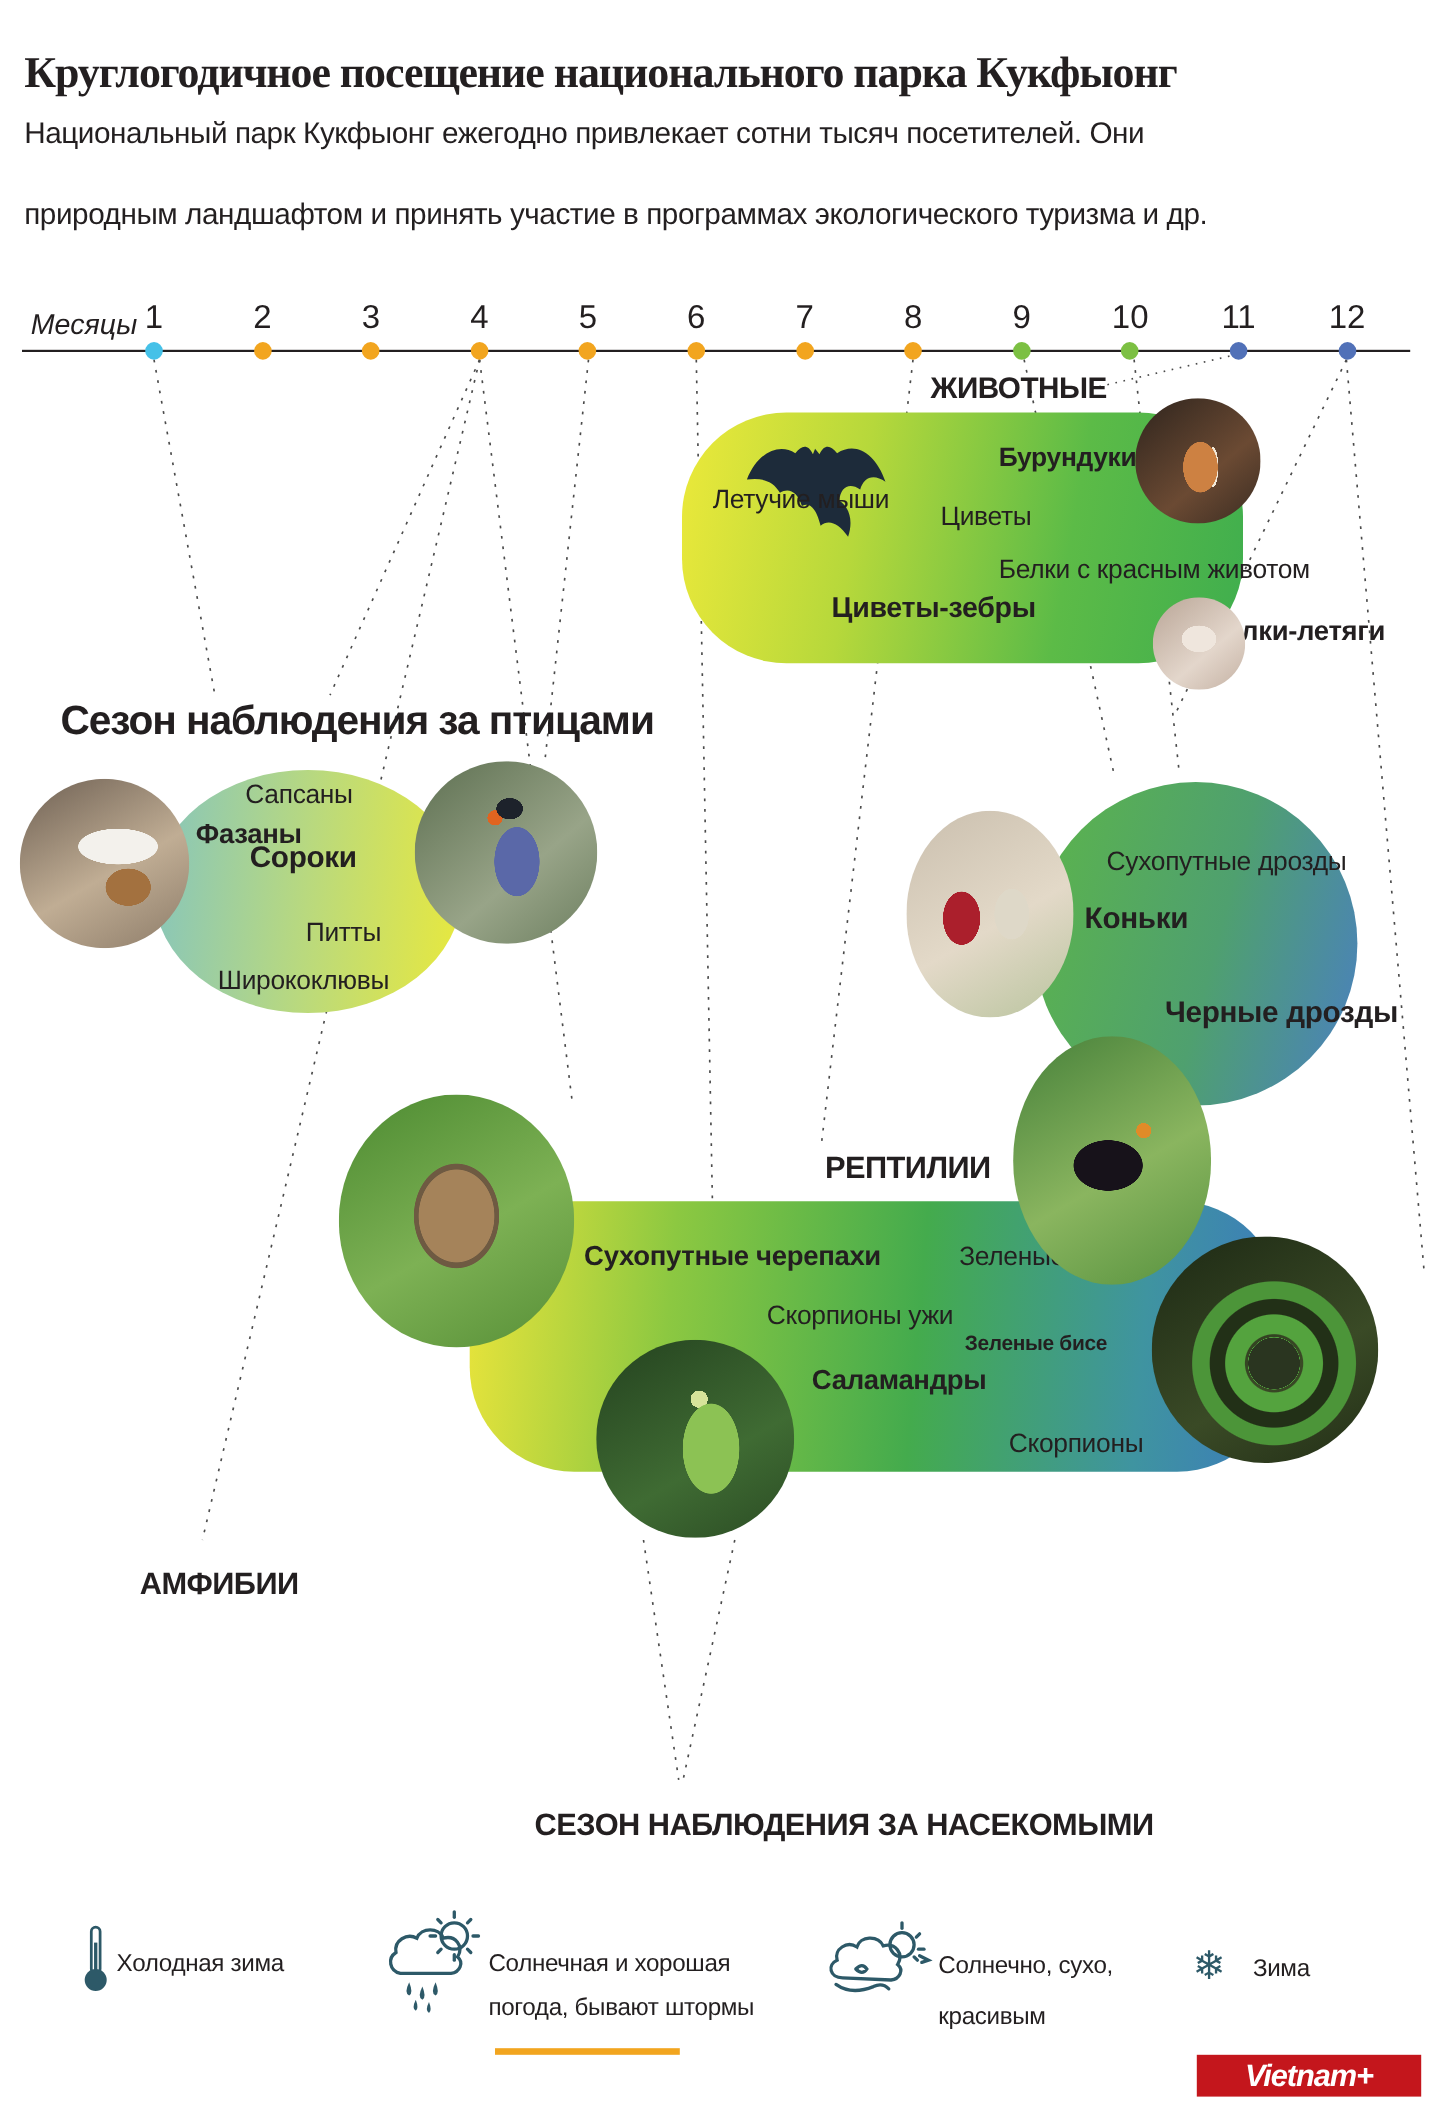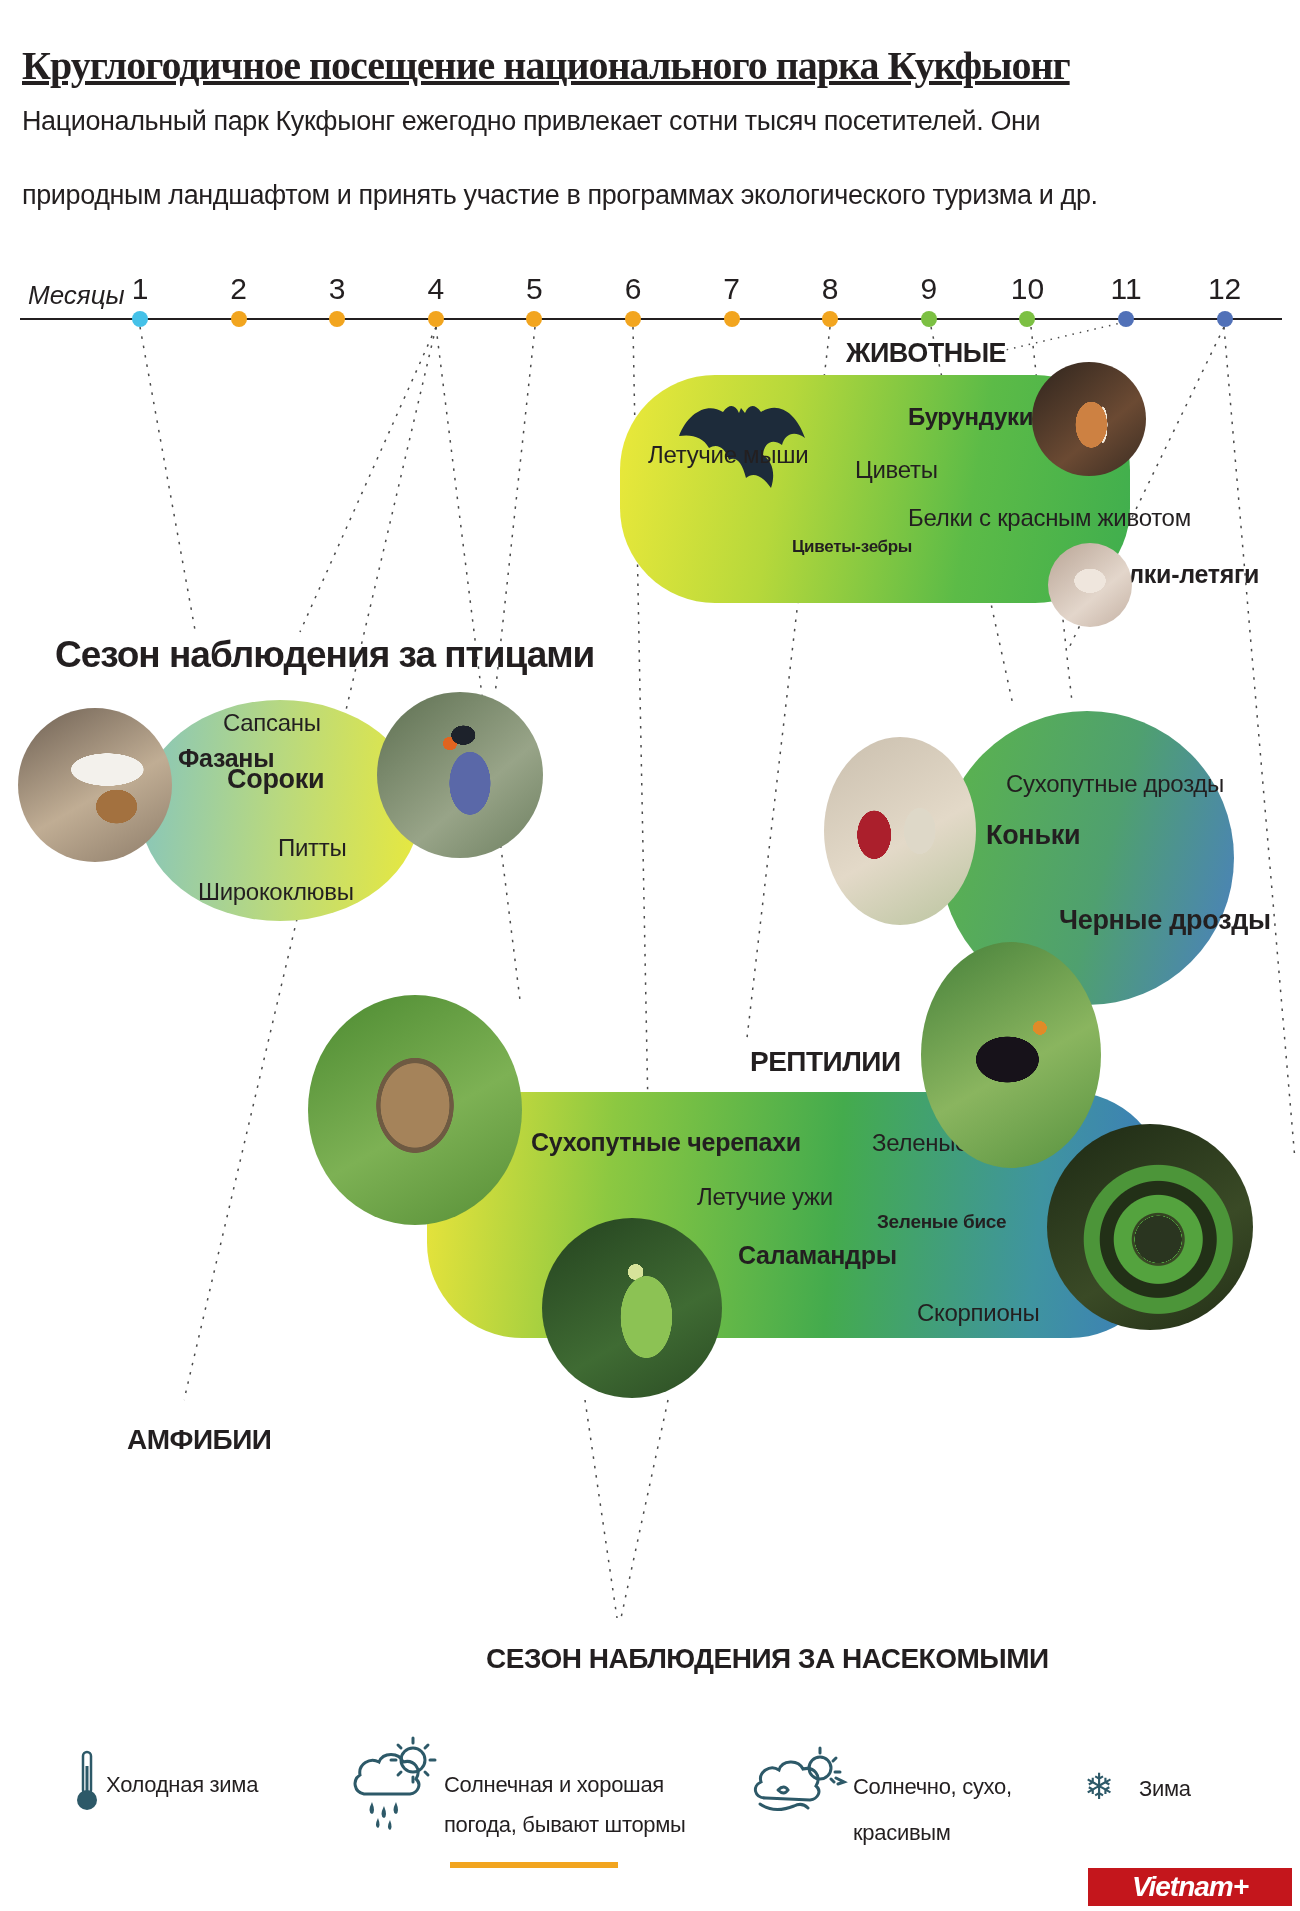--- a/index.html
+++ b/index.html
@@ -1,20 +1,20 @@
 <!DOCTYPE html>
 <html><head>
 <meta charset="utf-8">
 <style>
   html,body{margin:0;padding:0;background:#fff;}
   #page{position:relative;width:1300px;height:1911px;background:#fff;overflow:hidden;
         font-family:"Liberation Sans",sans-serif;color:#231f20;}
   .abs{position:absolute;}.z10{z-index:10}.z15{z-index:15}
   #title{left:22px;top:42px;width:1270px;font-family:"Liberation Serif",serif;
-         font-weight:bold;font-size:40px;letter-spacing:-1px;text-decoration:underline;}
+         font-weight:bold;font-size:40px;letter-spacing:-1px;}
   .intro-line{left:22px;width:1270px;font-size:27px;letter-spacing:-0.4px;}
   #months-label{left:28px;top:280px;font-size:26px;font-style:italic;}
   #tl-line{left:20px;top:318px;width:1262px;height:2px;background:#231f20;}
   .month-num{position:absolute;top:272px;width:44px;text-align:center;font-size:30px;z-index:6;}
   .month-dot{position:absolute;top:311px;width:16px;height:16px;border-radius:50%;z-index:7;}
   .blob{position:absolute;}
   #animals-blob{left:620px;top:375px;width:510px;height:228px;border-radius:95px;
      background:linear-gradient(100deg,#ece93a 0%,#b6d83b 32%,#5cbb47 68%,#3fae4e 100%);}
   #bird-blob{left:140px;top:700px;width:280px;height:221px;border-radius:50%;
      background:linear-gradient(95deg,#86c5bd 0%,#b9d97e 50%,#e9e93c 100%);}
@@ -140,38 +140,38 @@
 
   <svg class="abs z15" style="left:676px;top:396px" width="132" height="102" viewBox="0 0 132 102">
     <path fill="#1d2b3a" d="M3,40 C12,16 32,6 47,16 C53,8 59,8 63,17 L65,12 L69,17 C73,8 79,8 85,16 C102,5 120,16 129,42 C118,34 109,38 106,49 C96,42 88,47 87,59 C96,65 100,77 95,92 C86,79 77,76 70,82 C66,66 60,60 53,64 C49,51 41,47 33,52 C27,41 16,38 3,40 Z"></path>
   </svg>
 
   <div class="sec-head" style="left:846px;top:338px;font-size:27px">ЖИВОТНЫЕ</div>
   <div class="lbl" style="left:648px;top:441px">Летучие мыши</div>
   <div class="lbl b" style="left:908px;top:403px">Бурундуки</div>
   <div class="lbl" style="left:855px;top:456px">Циветы</div>
   <div class="lbl" style="left:908px;top:504px">Белки с красным животом</div>
-  <div class="lbl b" style="left:792px;top:537px;font-size:17px">Циветы-зебры</div>
+  <div class="lbl b" style="left:756px;top:537px;font-size:26px">Циветы-зебры</div>
   <div class="lbl b" style="left:1097px;top:560px;font-size:25px">Белки-летяги</div>
 
   <div class="sec-head" style="left:55px;top:634px;font-size:37px;letter-spacing:-1px">Сезон наблюдения за птицами</div>
   <div class="lbl" style="left:223px;top:709px">Сапсаны</div>
   <div class="lbl b" style="left:178px;top:744px;font-size:25px">Фазаны</div>
   <div class="lbl b" style="left:227px;top:764px;font-size:27px">Сороки</div>
   <div class="lbl" style="left:278px;top:834px">Питты</div>
   <div class="lbl" style="left:198px;top:878px">Ширококлювы</div>
 
   <div class="lbl" style="left:1006px;top:770px">Сухопутные дрозды</div>
   <div class="lbl b" style="left:986px;top:820px;font-size:27px">Коньки</div>
   <div class="lbl b" style="left:1059px;top:905px;font-size:27px">Черные дрозды</div>
 
   <div class="sec-head" style="left:750px;top:1046px">РЕПТИЛИИ</div>
   <div class="lbl b" style="left:531px;top:1128px;font-size:25px">Сухопутные черепахи</div>
   <div class="lbl" style="left:872px;top:1129px">Зеленые полозы</div>
-  <div class="lbl" style="left:697px;top:1183px">Летучие ужи</div>
+  <div class="lbl" style="left:697px;top:1183px">Скорпионы ужи</div>
   <div class="lbl b" style="left:877px;top:1211px;font-size:19px">Зеленые бисе</div>
   <div class="lbl b" style="left:738px;top:1241px;font-size:25px">Саламандры</div>
   <div class="lbl" style="left:917px;top:1299px">Скорпионы</div>
 
   <div class="sec-head" style="left:127px;top:1424px">АМФИБИИ</div>
   <div class="sec-head" style="left:486px;top:1643px">СЕЗОН НАБЛЮДЕНИЯ ЗА НАСЕКОМЫМИ</div>
 
   <div id="ph-pheasant" class="photo circ"></div>
   <div id="ph-magpie" class="photo circ"></div>
   <div id="ph-civet" class="photo circ"></div>

